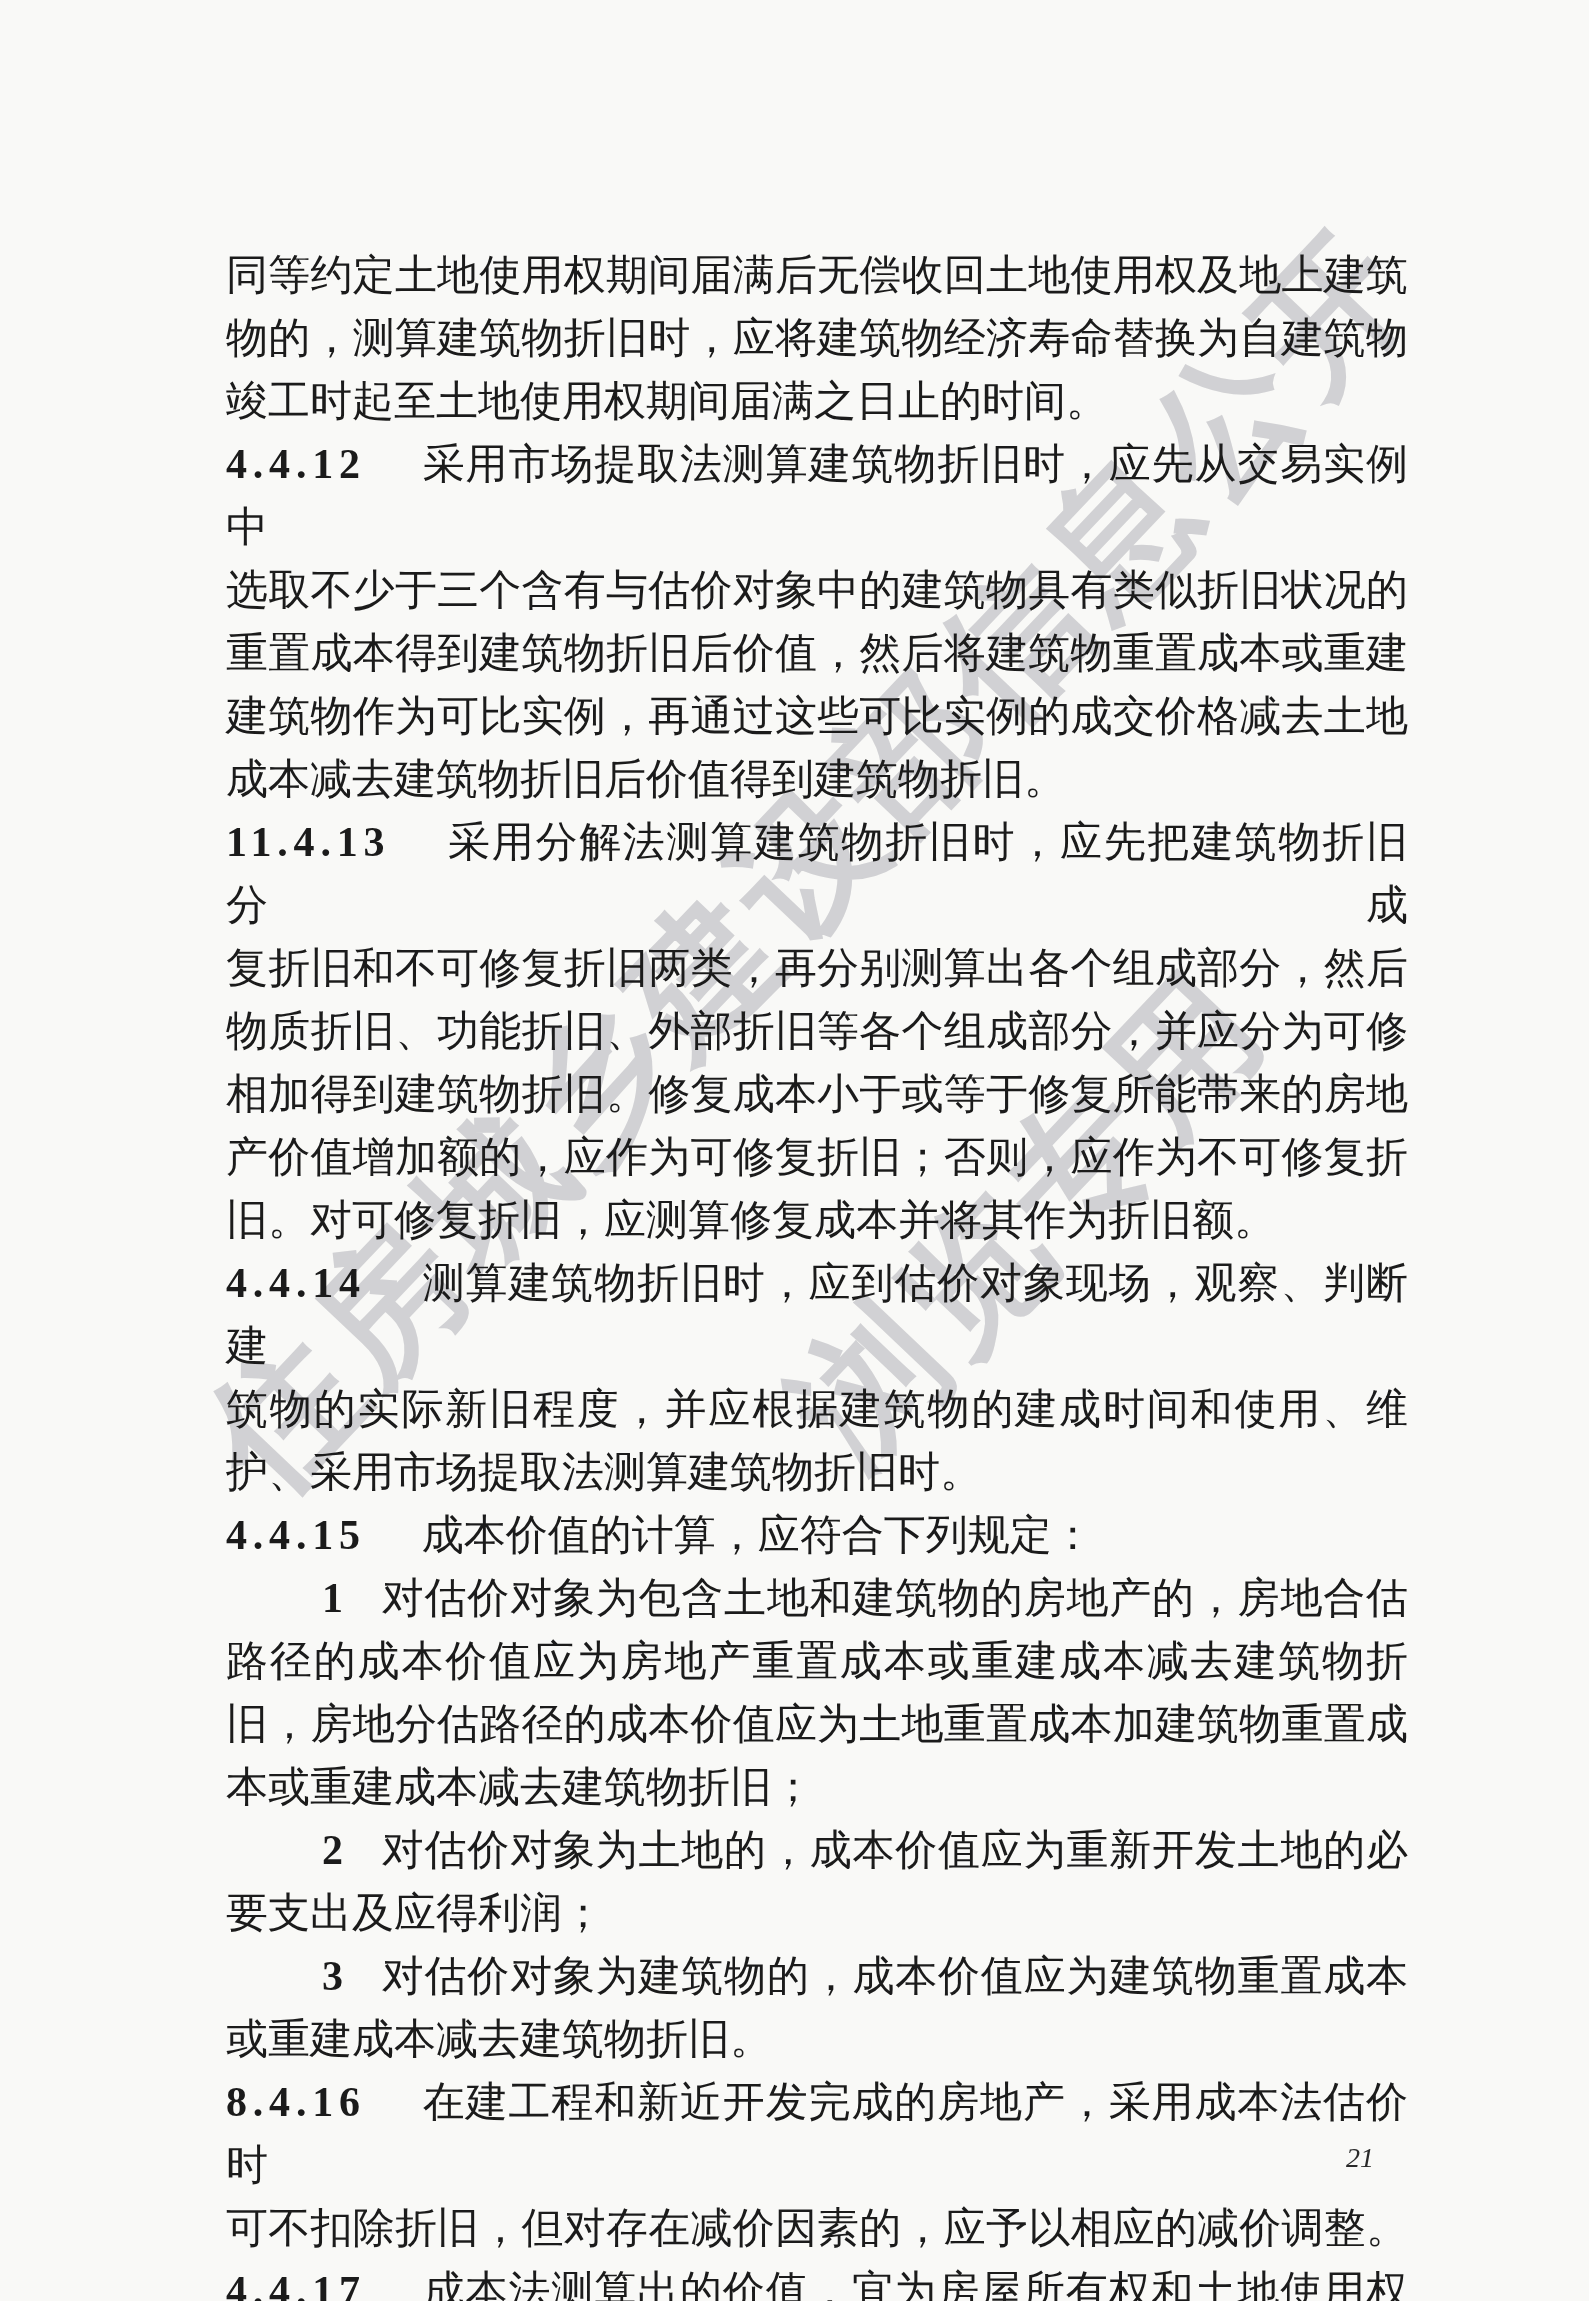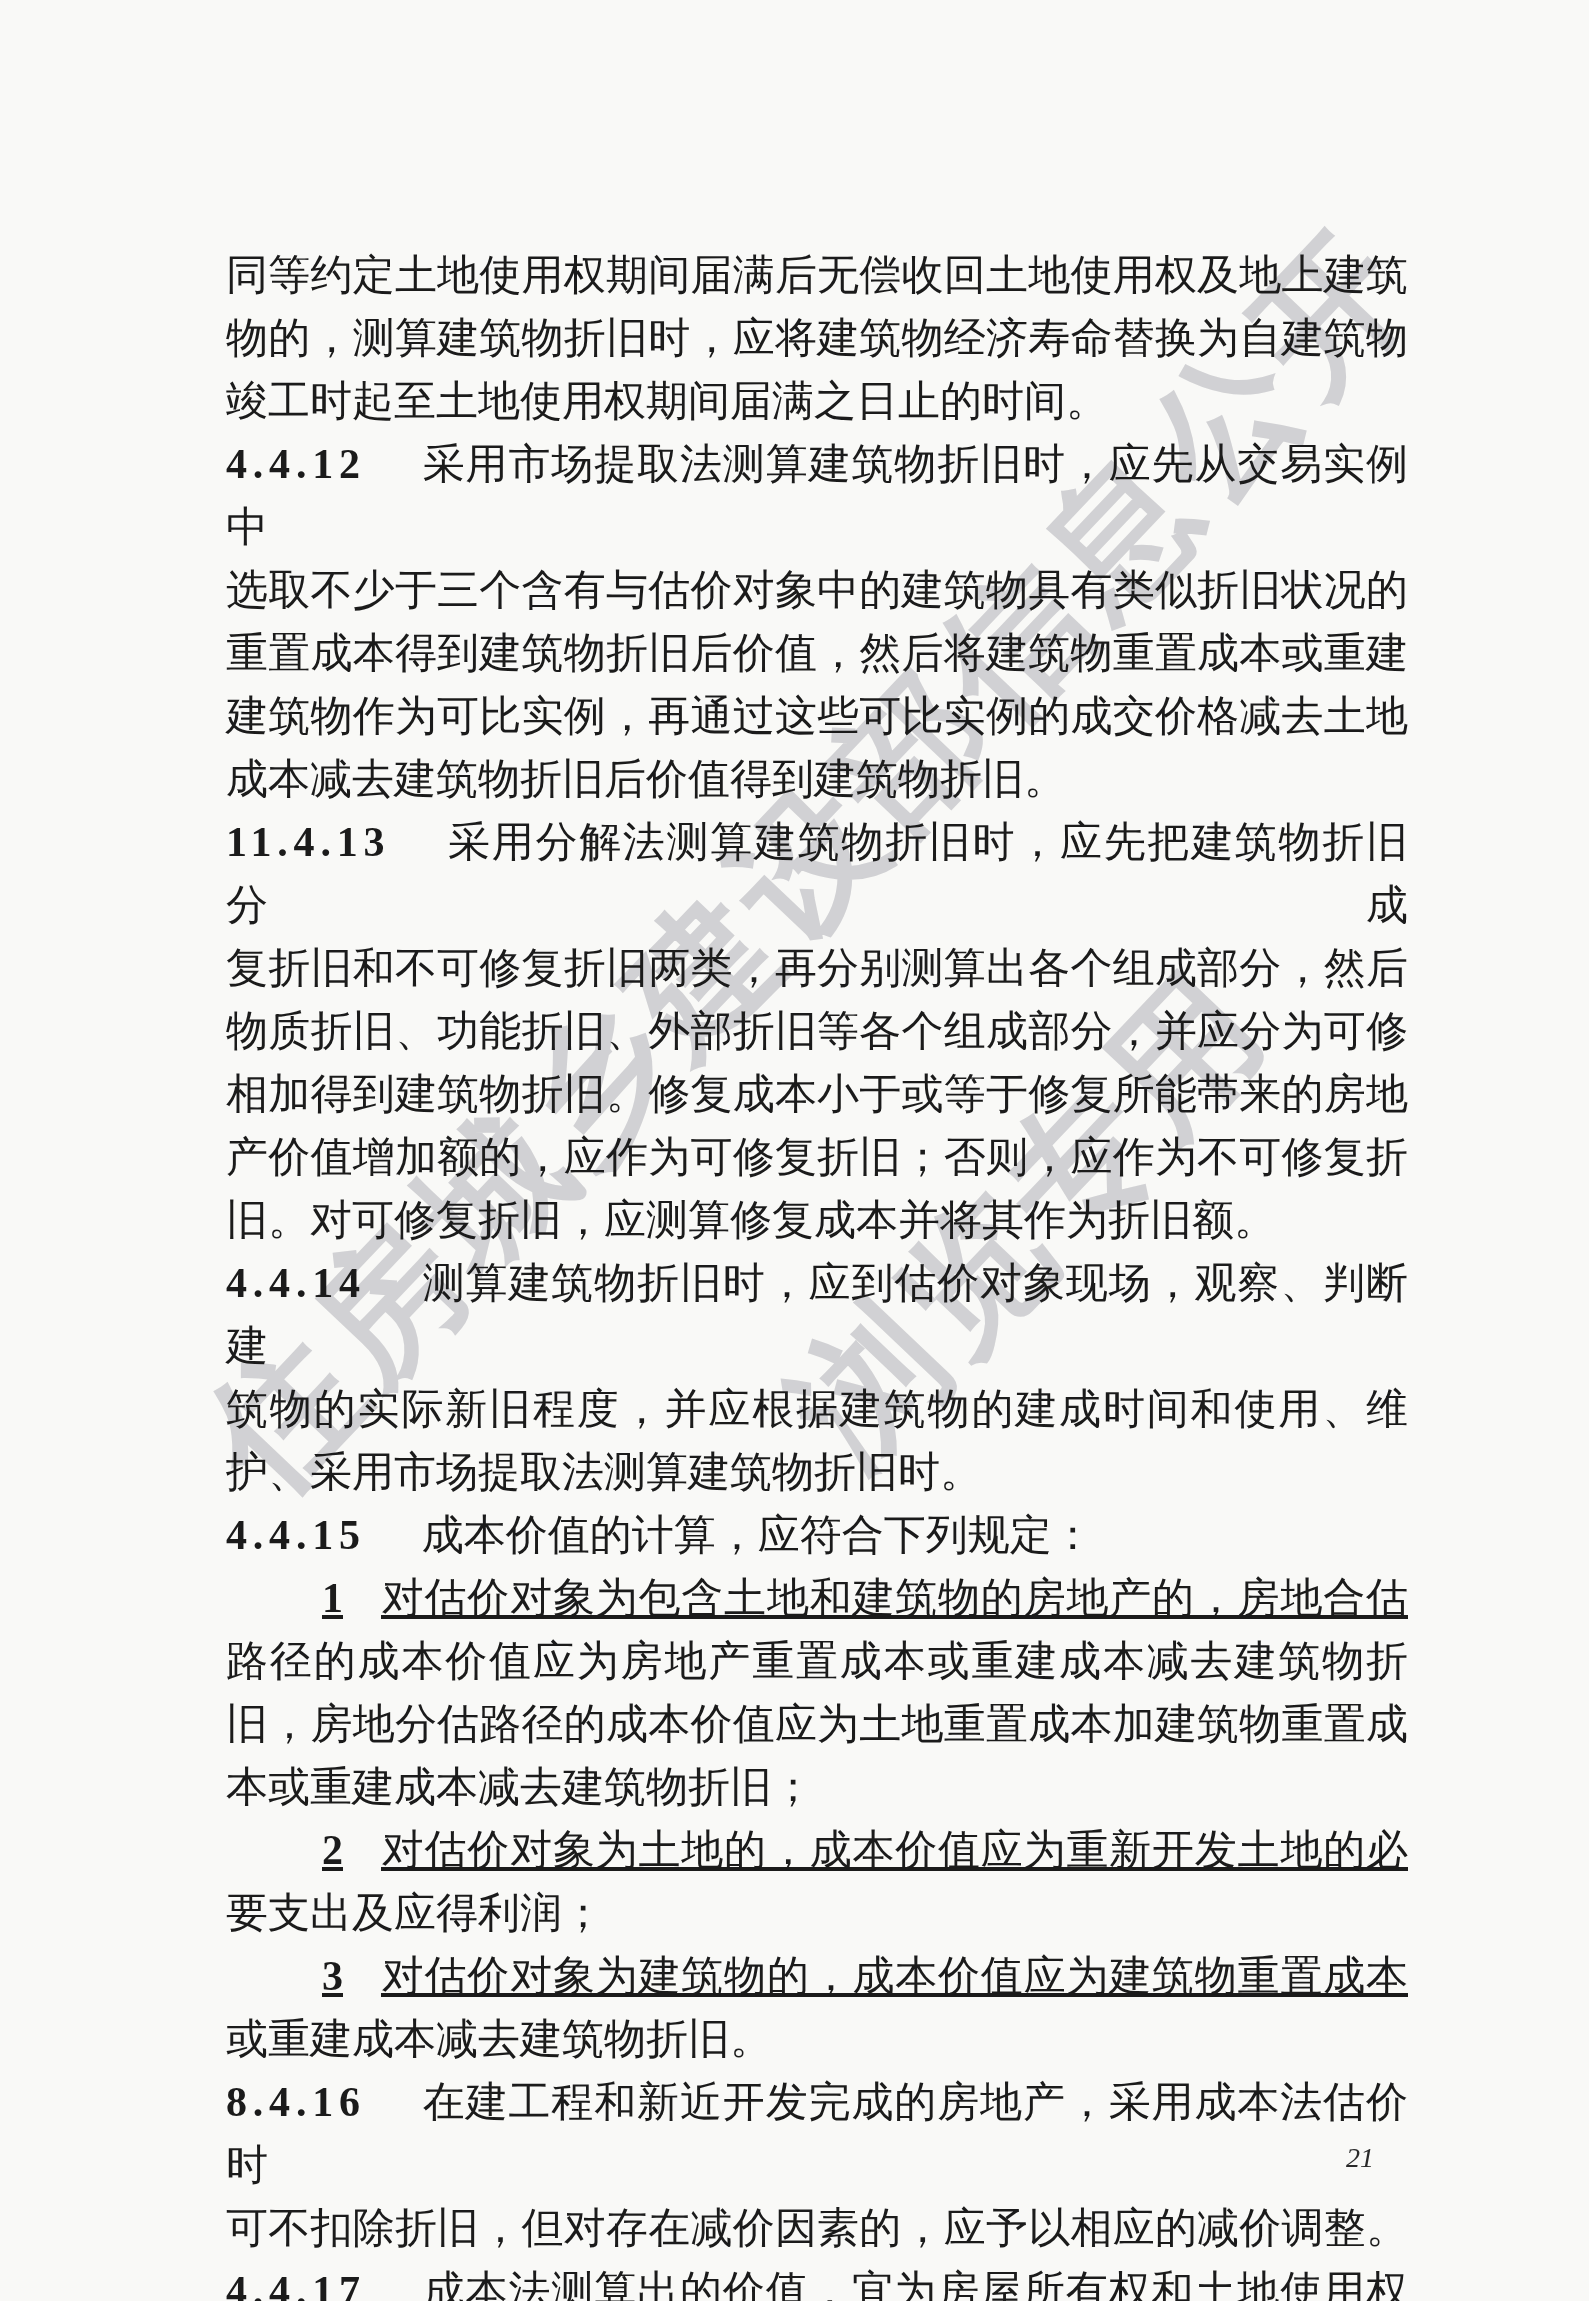--- a/index.html
+++ b/index.html
@@ -18,21 +18,21 @@
   }
   .wm1{left:236px;top:1395px;}
   .wm2{left:822px;top:1366px;}
   
   .body-text{
     position:absolute;z-index:2;left:226px;top:244px;width:1182px;
     font-size:42px;line-height:63px;
   }
   .ln{text-align:left;}
   .j{text-align:justify;text-align-last:justify;}
-  .ind{padding-left:96px;text-decoration:underline;}
+  .ind{padding-left:96px;}
   .lbl{font-weight:bold;letter-spacing:5.8px;margin-right:56px;}
   .inum{font-weight:bold;margin-right:38px;}
   .pagenum{
     position:absolute;z-index:2;right:216px;top:2142px;
     font-size:28px;font-style:italic;color:#2a2a2a;
     font-family:"Liberation Serif","DejaVu Serif",serif;
   }
 </style>
 </head>
 <body>

